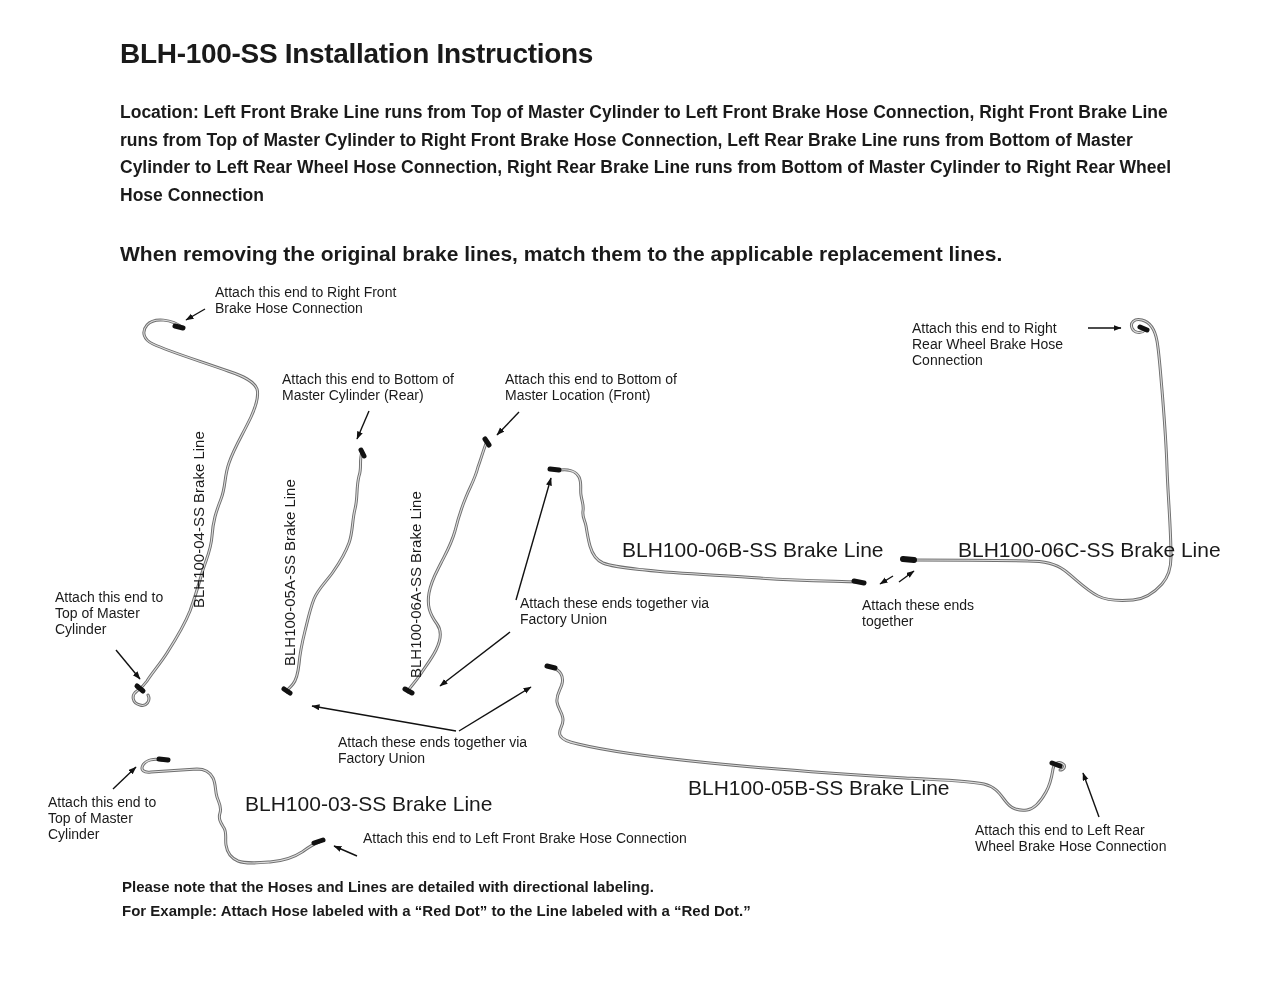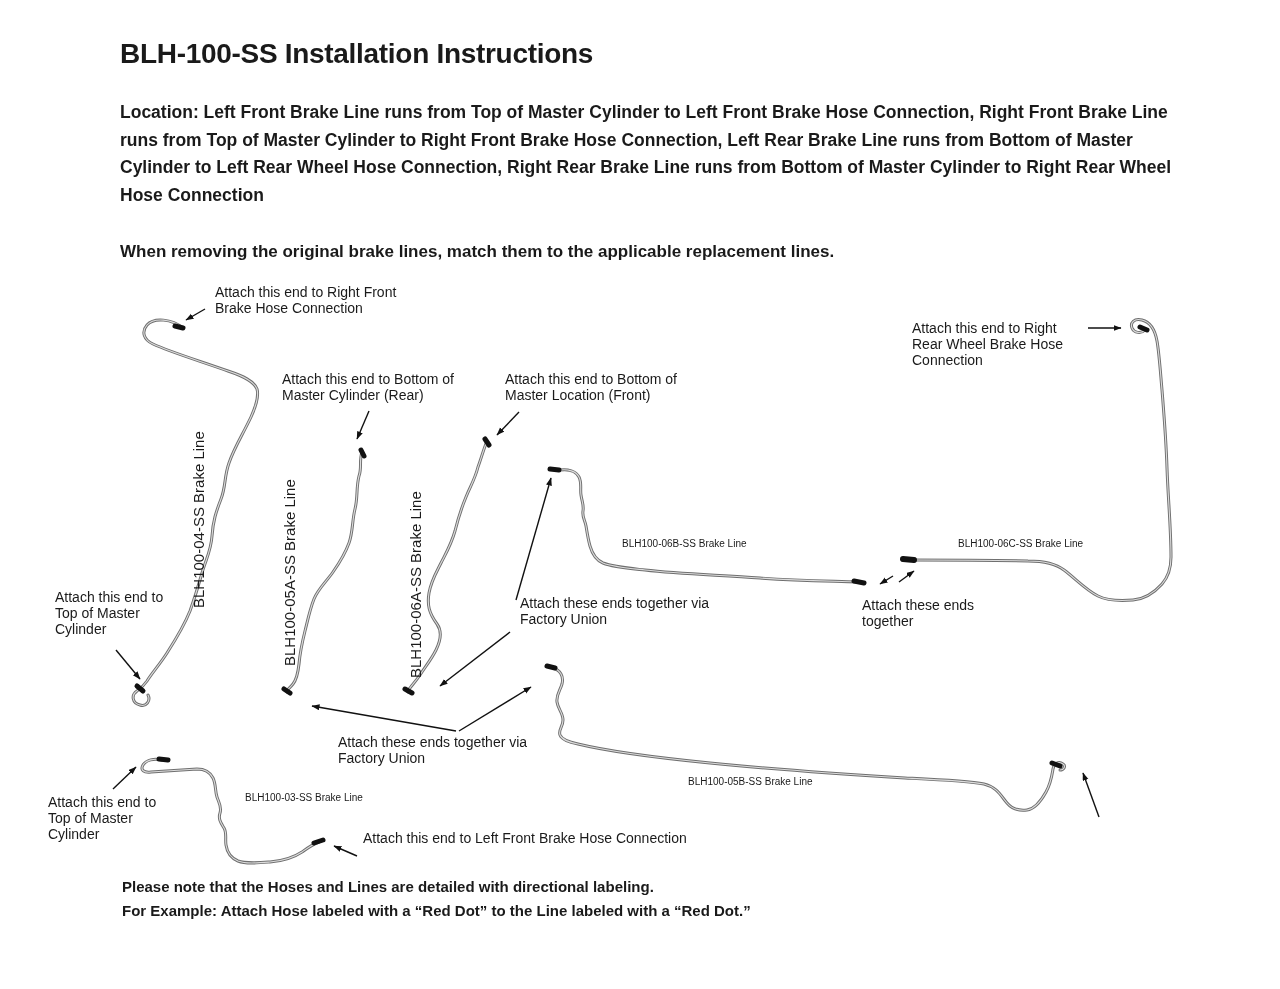--- a/index.html
+++ b/index.html
@@ -3,24 +3,24 @@
 <meta charset="utf-8">
 <style>
   html,body { margin:0; padding:0; background:#fff; }
   .page {
     position:relative; width:1280px; height:989px; background:#ffffff;
     font-family:"Liberation Sans", sans-serif; color:#1a1a1a; overflow:hidden;padding-left:14px;
   }
   .abs { position:absolute; }
   .title { font-size:28px; font-weight:bold; letter-spacing:-0.3px; white-space:nowrap; }
   .para  { font-size:17.5px; font-weight:bold; line-height:27.5px; }
-  .note  { font-size:17px; font-weight:bold; white-space:nowrap; }
+  .note  { font-size:21px; font-weight:bold; white-space:nowrap; }
   .footer-line { font-size:15px; font-weight:bold; white-space:nowrap; }
   .lbl { font-size:14px; line-height:16px; }
-  .line-name { font-size:10px; white-space:nowrap; }
+  .line-name { font-size:21px; white-space:nowrap; }
   .vlabel { font-size:15px; white-space:nowrap; transform:rotate(-90deg); transform-origin:0 0; }
   svg.diagram { position:absolute; left:0; top:0; }
 </style>
 </head>
 <body>
 
 <div class="page">
 
   <div class="abs title" style="left:120px; top:38px;">BLH-100-SS Installation Instructions</div>
 
@@ -110,20 +110,21 @@
   <div class="abs lbl" style="left:520px; top:595px; width:195px;">Attach these ends together via Factory Union</div>
 
   <div class="abs lbl" style="left:862px; top:597px; width:140px;">Attach these ends together</div>
 
   <div class="abs lbl" style="left:338px; top:734px; width:195px;">Attach these ends together via Factory Union</div>
 
   <div class="abs lbl" style="left:48px; top:794px; width:126px;">Attach this end to Top of Master Cylinder</div>
 
   <div class="abs lbl" style="left:363px; top:830px; white-space:nowrap;">Attach this end to Left Front Brake Hose Connection</div>
 
+  <div class="abs lbl" style="left:975px; top:822px; width:212px;">Attach this end to Left Rear Wheel Brake Hose Connection</div>
 
   <div class="abs vlabel" style="left:190px; top:608px;">BLH100-04-SS Brake Line</div>
   <div class="abs vlabel" style="left:281px; top:666px;">BLH100-05A-SS Brake Line</div>
   <div class="abs vlabel" style="left:407px; top:678px;">BLH100-06A-SS Brake Line</div>
   <div class="abs line-name" style="left:622px; top:538px;">BLH100-06B-SS Brake Line</div>
   <div class="abs line-name" style="left:958px; top:538px;">BLH100-06C-SS Brake Line</div>
   <div class="abs line-name" style="left:688px; top:740px;margin-top:36px;">BLH100-05B-SS Brake Line</div>
   <div class="abs line-name" style="left:245px; top:792px;">BLH100-03-SS Brake Line</div>
 
   <div class="abs footer-line" style="left:122px; top:902px;">For Example: Attach Hose labeled with a “Red Dot” to the Line labeled with a “Red Dot.”</div>

